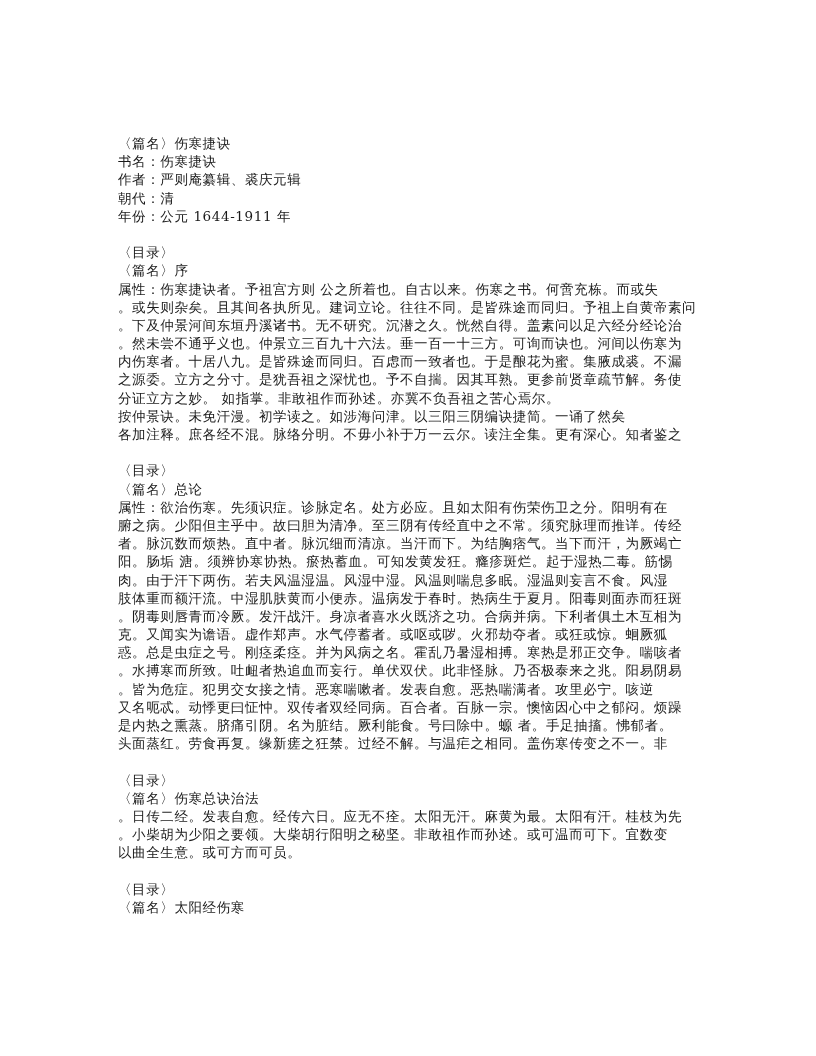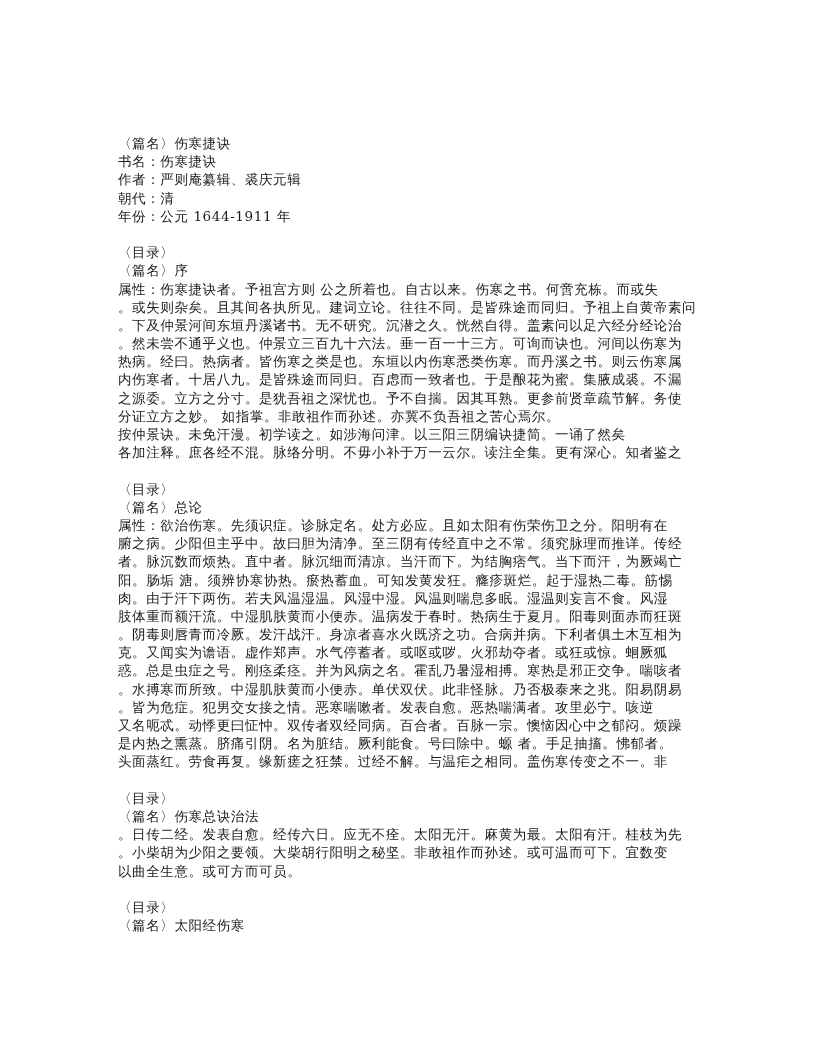--- a/index.html
+++ b/index.html
@@ -44,42 +44,41 @@
   <div class="line">年份：公元 1644-1911 年</div>
   <div class="blank"></div>
 
   <div>
     <div class="line">〈目录〉</div>
     <div class="line">〈篇名〉序</div>
     <div class="line">属性：伤寒捷诀者。予祖宫方则  公之所着也。自古以来。伤寒之书。何啻充栋。而或失</div>
     <div class="line">。或失则杂矣。且其间各执所见。建词立论。往往不同。是皆殊途而同归。予祖上自黄帝素问</div>
     <div class="line">。下及仲景河间东垣丹溪诸书。无不研究。沉潜之久。恍然自得。盖素问以足六经分经论治</div>
     <div class="line">。然未尝不通乎义也。仲景立三百九十六法。垂一百一十三方。可询而诀也。河间以伤寒为</div>
-    <div class="line">热病。经曰。热病者。皆伤寒之类是也。东垣以内伤寒悉类伤寒。而丹溪之书。则云伤寒属</div>
     <div class="line">内伤寒者。十居八九。是皆殊途而同归。百虑而一致者也。于是酿花为蜜。集腋成裘。不漏</div>
     <div class="line">之源委。立方之分寸。是犹吾祖之深忧也。予不自揣。因其耳熟。更参前贤章疏节解。务使</div>
     <div class="line">分证立方之妙。  如指掌。非敢祖作而孙述。亦冀不负吾祖之苦心焉尔。</div>
     <div class="line">按仲景诀。未免汗漫。初学读之。如涉海问津。以三阳三阴编诀捷简。一诵了然矣</div>
     <div class="line">各加注释。庶各经不混。脉络分明。不毋小补于万一云尔。读注全集。更有深心。知者鉴之</div>
   </div>
   <div class="blank"></div>
 
   <div>
     <div class="line">〈目录〉</div>
     <div class="line">〈篇名〉总论</div>
     <div class="line">属性：欲治伤寒。先须识症。诊脉定名。处方必应。且如太阳有伤荣伤卫之分。阳明有在</div>
     <div class="line">腑之病。少阳但主乎中。故曰胆为清净。至三阴有传经直中之不常。须究脉理而推详。传经</div>
     <div class="line">者。脉沉数而烦热。直中者。脉沉细而清凉。当汗而下。为结胸痞气。当下而汗，为厥竭亡</div>
     <div class="line">阳。肠垢  溏。须辨协寒协热。瘀热蓄血。可知发黄发狂。癃疹斑烂。起于湿热二毒。筋惕</div>
     <div class="line">肉。由于汗下两伤。若夫风温湿温。风湿中湿。风温则喘息多眠。湿温则妄言不食。风湿</div>
     <div class="line">肢体重而额汗流。中湿肌肤黄而小便赤。温病发于春时。热病生于夏月。阳毒则面赤而狂斑</div>
     <div class="line">。阴毒则唇青而冷厥。发汗战汗。身凉者喜水火既济之功。合病并病。下利者俱土木互相为</div>
     <div class="line">克。又闻实为谵语。虚作郑声。水气停蓄者。或呕或哕。火邪劫夺者。或狂或惊。蛔厥狐</div>
     <div class="line">惑。总是虫症之号。刚痉柔痉。并为风病之名。霍乱乃暑湿相搏。寒热是邪正交争。喘咳者</div>
-    <div class="line">。水搏寒而所致。中湿肌肤黄而小便赤。单伏双伏。此非怪脉。乃否极泰来之兆。阳易阴易</div>
+    <div class="line">。水搏寒而所致。吐衄者热追血而妄行。单伏双伏。此非怪脉。乃否极泰来之兆。阳易阴易</div>
     <div class="line">。皆为危症。犯男交女接之情。恶寒喘嗽者。发表自愈。恶热喘满者。攻里必宁。咳逆</div>
     <div class="line">又名呃忒。动悸更曰怔忡。双传者双经同病。百合者。百脉一宗。懊恼因心中之郁闷。烦躁</div>
     <div class="line">是内热之熏蒸。脐痛引阴。名为脏结。厥利能食。号曰除中。螈  者。手足抽搐。怫郁者。</div>
     <div class="line">头面蒸红。劳食再复。缘新瘥之狂禁。过经不解。与温疟之相同。盖伤寒传变之不一。非</div>
   </div>
   <div class="blank"></div>
 
   <div>
     <div class="line">〈目录〉</div>
     <div class="line">〈篇名〉伤寒总诀治法</div>

